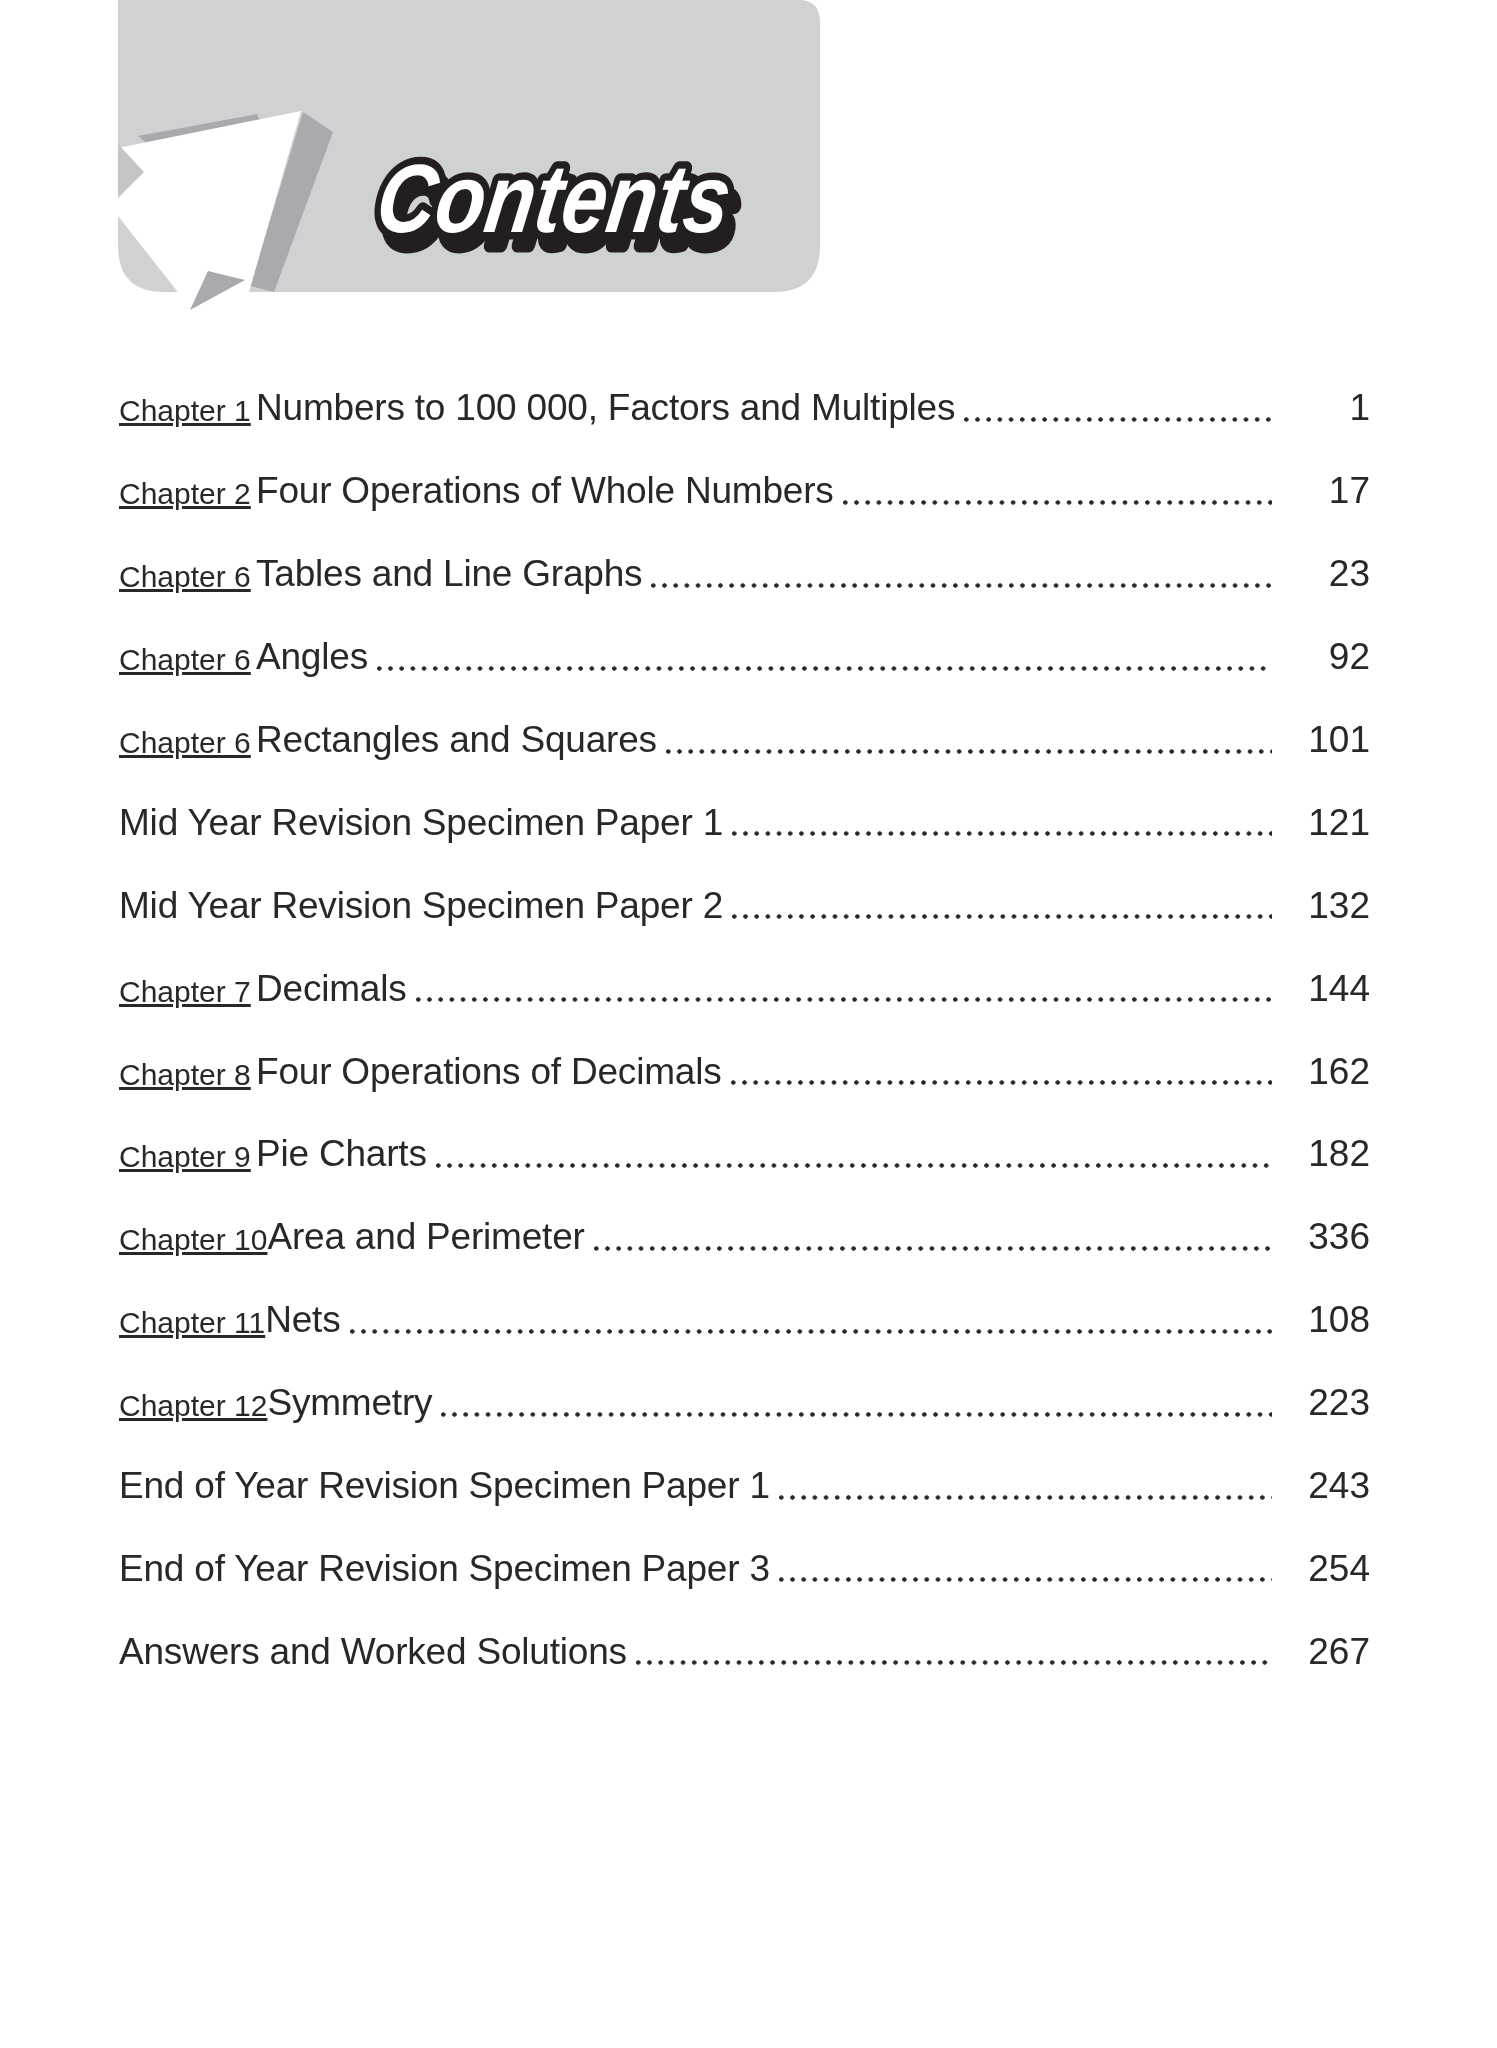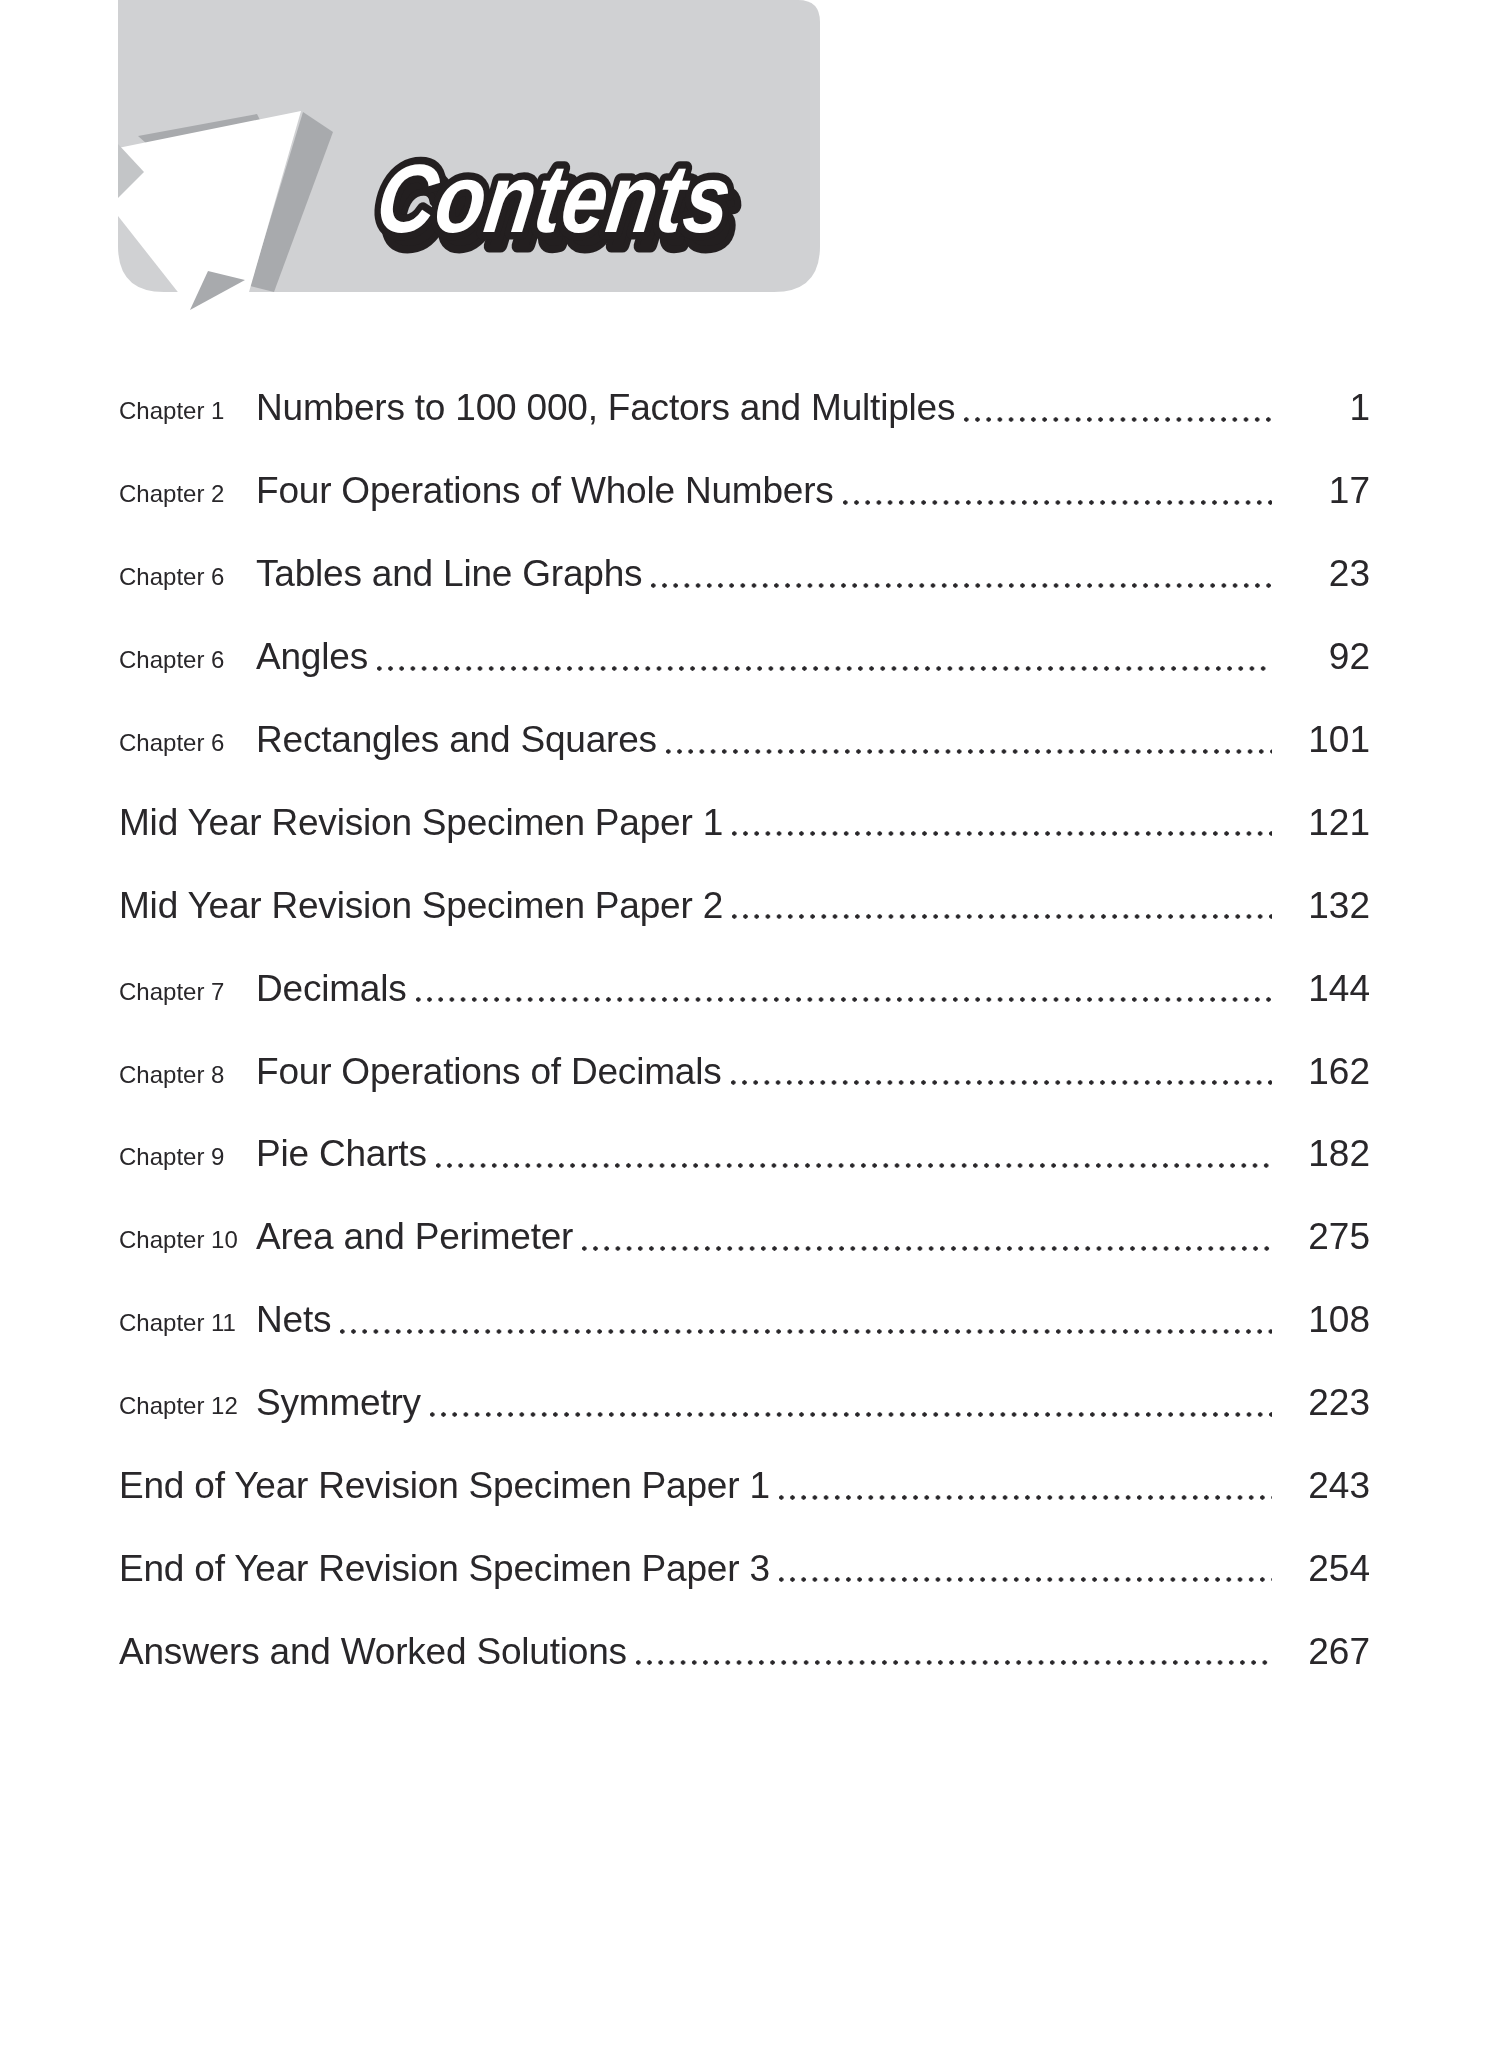--- a/index.html
+++ b/index.html
@@ -21,24 +21,25 @@
     width: 1251px;
   }
   .row {
     display: flex;
     align-items: center;
     height: 82.9px;
     white-space: nowrap;
   }
   .chap {
     flex: 0 0 137px;
-    font-size: 24px;
+    font-size: 30px;
     position: relative;
     top: 3px;
     letter-spacing: 0;
+    text-decoration: underline;
   }
   .title {
     font-size: 37px;
     letter-spacing: -0.2px;
   }
   .leader {
     flex: 1 1 auto;
     height: 5px;
     margin: 0 10px 0 9px;
     transform: translateY(11px);
@@ -128,21 +129,21 @@
       <div class="row">
       <span class="chap">Chapter 9</span>
       <span class="title">Pie Charts</span>
       <span class="leader"></span>
       <span class="pageno">182</span>
     </div>
       <div class="row">
       <span class="chap">Chapter 10</span>
       <span class="title">Area and Perimeter</span>
       <span class="leader"></span>
-      <span class="pageno">275</span>
+      <span class="pageno">336</span>
     </div>
       <div class="row">
       <span class="chap">Chapter 11</span>
       <span class="title">Nets</span>
       <span class="leader"></span>
       <span class="pageno">108</span>
     </div>
       <div class="row">
       <span class="chap">Chapter 12</span>
       <span class="title">Symmetry</span>

